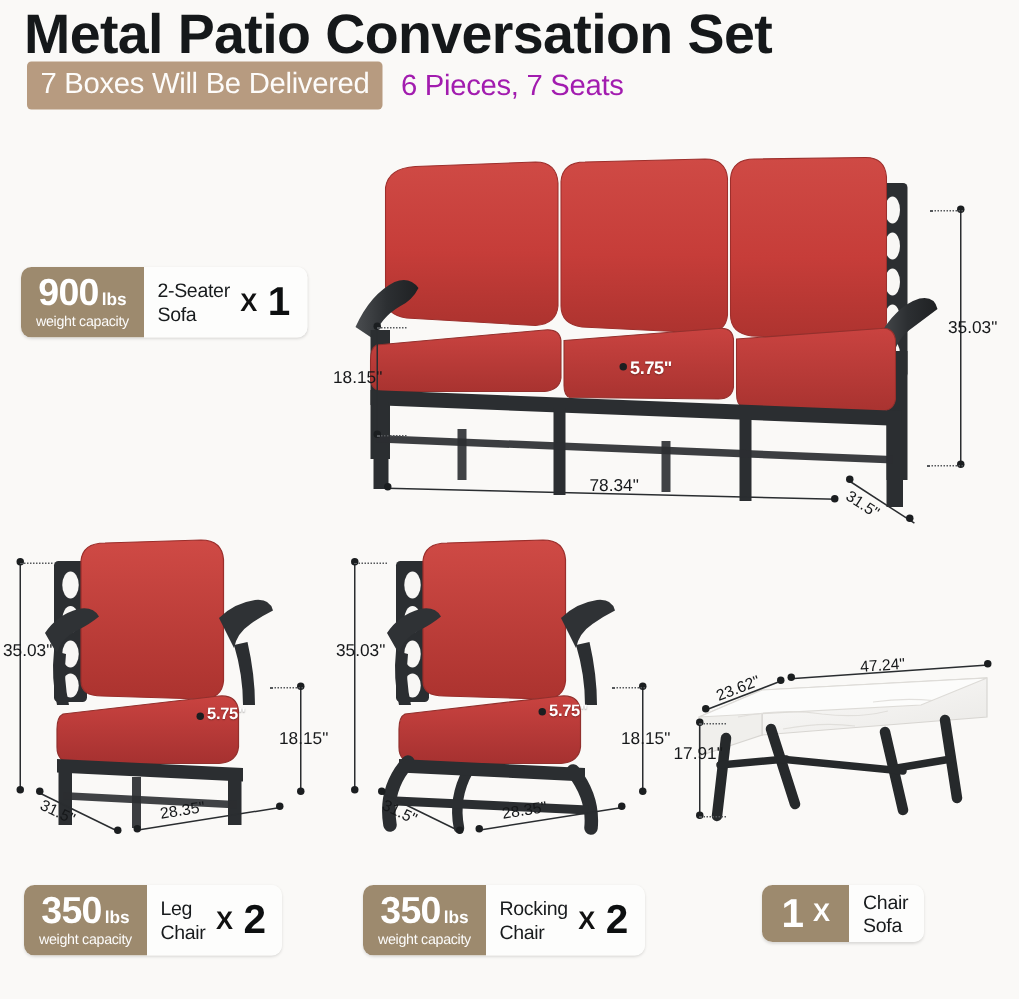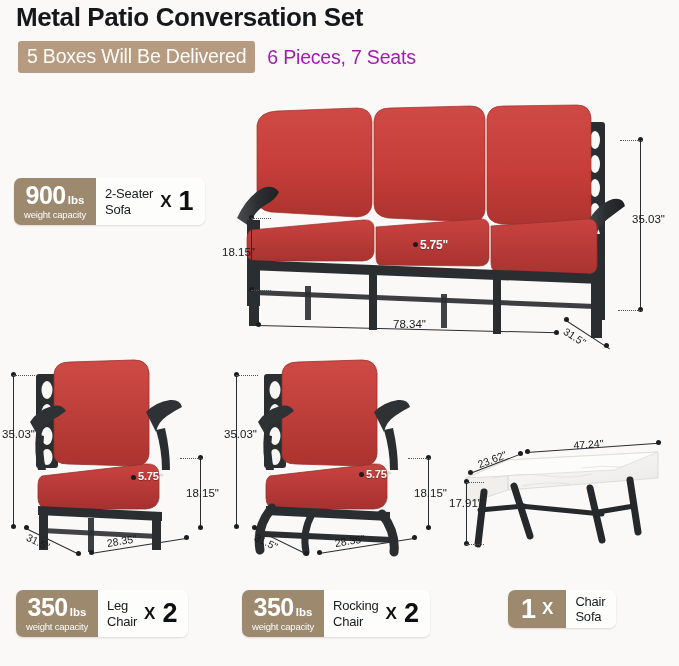--- a/index.html
+++ b/index.html
@@ -7,21 +7,21 @@
     width: 679px; height: 666px;
     background: #faf9f7;
     font-family: "Liberation Sans", sans-serif;
     overflow: hidden;
   }
   #page { position: relative; width: 679px; height: 666px; background: #faf9f7; }
 
   
   .title {
     position: absolute; left: 16px; top: 2px;
-    font-size: 26px; font-weight: bold; color: #15181a;
+    font-size: 37px; font-weight: bold; color: #15181a;
     letter-spacing: -0.4px;
   }
   .subrow { position: absolute; left: 18px; top: 41px; display: flex; align-items: center; gap: 12px; }
   .boxes-badge {
     background: #b79b80; color: #fdfcfa;
     font-size: 19.5px; padding: 4px 9px 5px 9px; border-radius: 3px;
     letter-spacing: -0.2px; white-space: nowrap;
   }
   .pieces-text { font-size: 19.5px; color: #a21caf; letter-spacing: -0.2px; white-space: nowrap; }
 
@@ -75,21 +75,21 @@
   .art { position: absolute; }
   svg { display: block; overflow: visible; }
 </style>
 </head>
 <body>
 
 <div id="page">
 
   <div class="title">Metal Patio Conversation Set</div>
   <div class="subrow">
-    <div class="boxes-badge">5 Boxes Will Be Delivered</div>
+    <div class="boxes-badge">7 Boxes Will Be Delivered</div>
     <div class="pieces-text">6 Pieces, 7 Seats</div>
   </div>
 
   <div class="art" style="left:245px; top:100px;">
     <svg width="390" height="245" viewBox="0 0 390 245">
       <defs>
         <linearGradient id="redA" x1="0" y1="0" x2="0" y2="1">
           <stop offset="0%" stop-color="#cf4a45"></stop>
             <stop offset="55%" stop-color="#c63d39"></stop>
             <stop offset="100%" stop-color="#ad332f"></stop>

